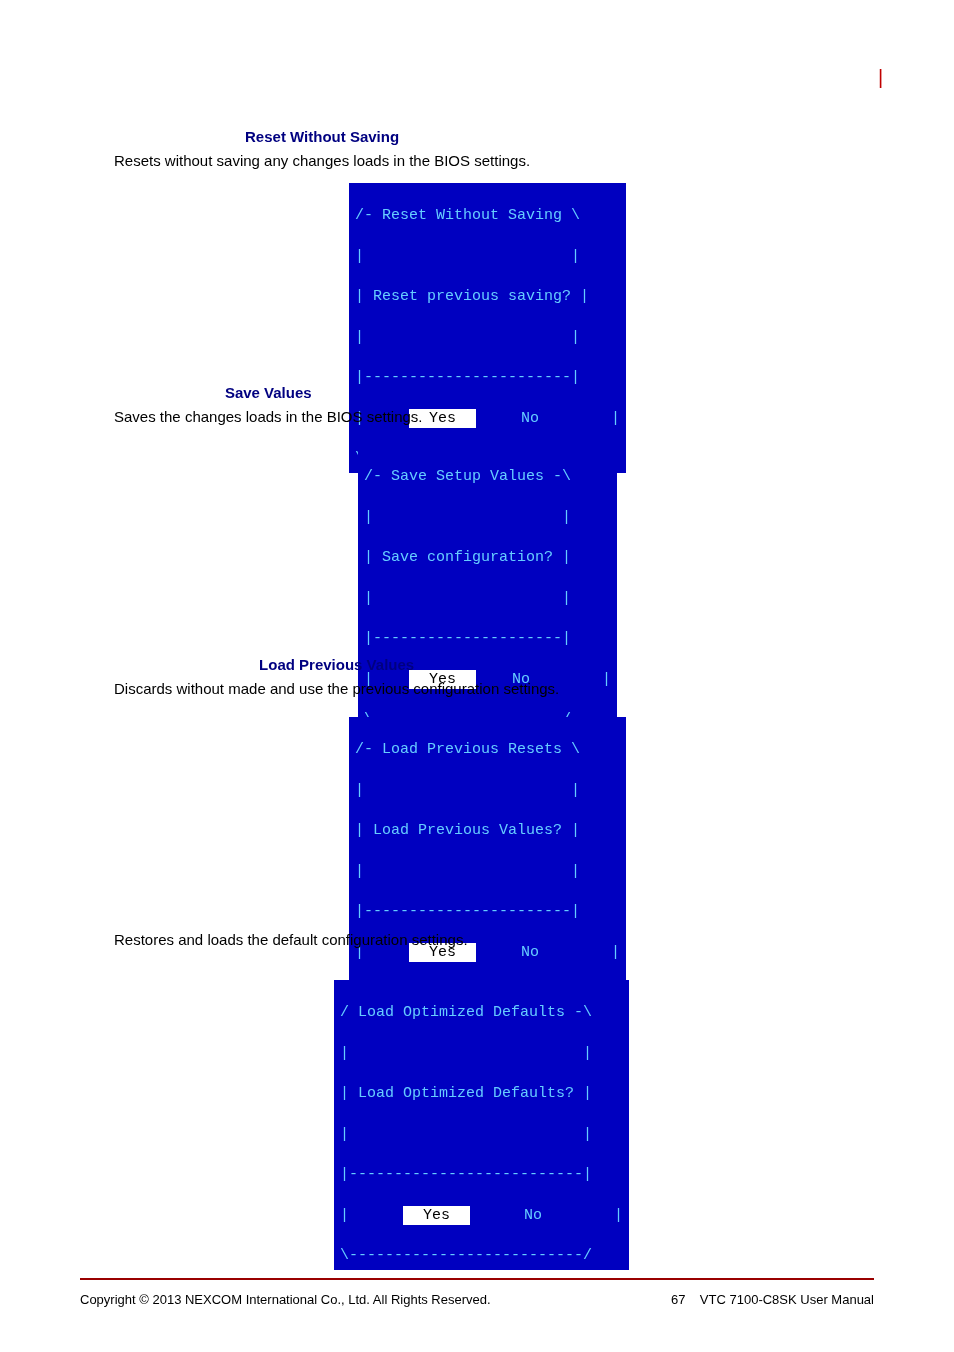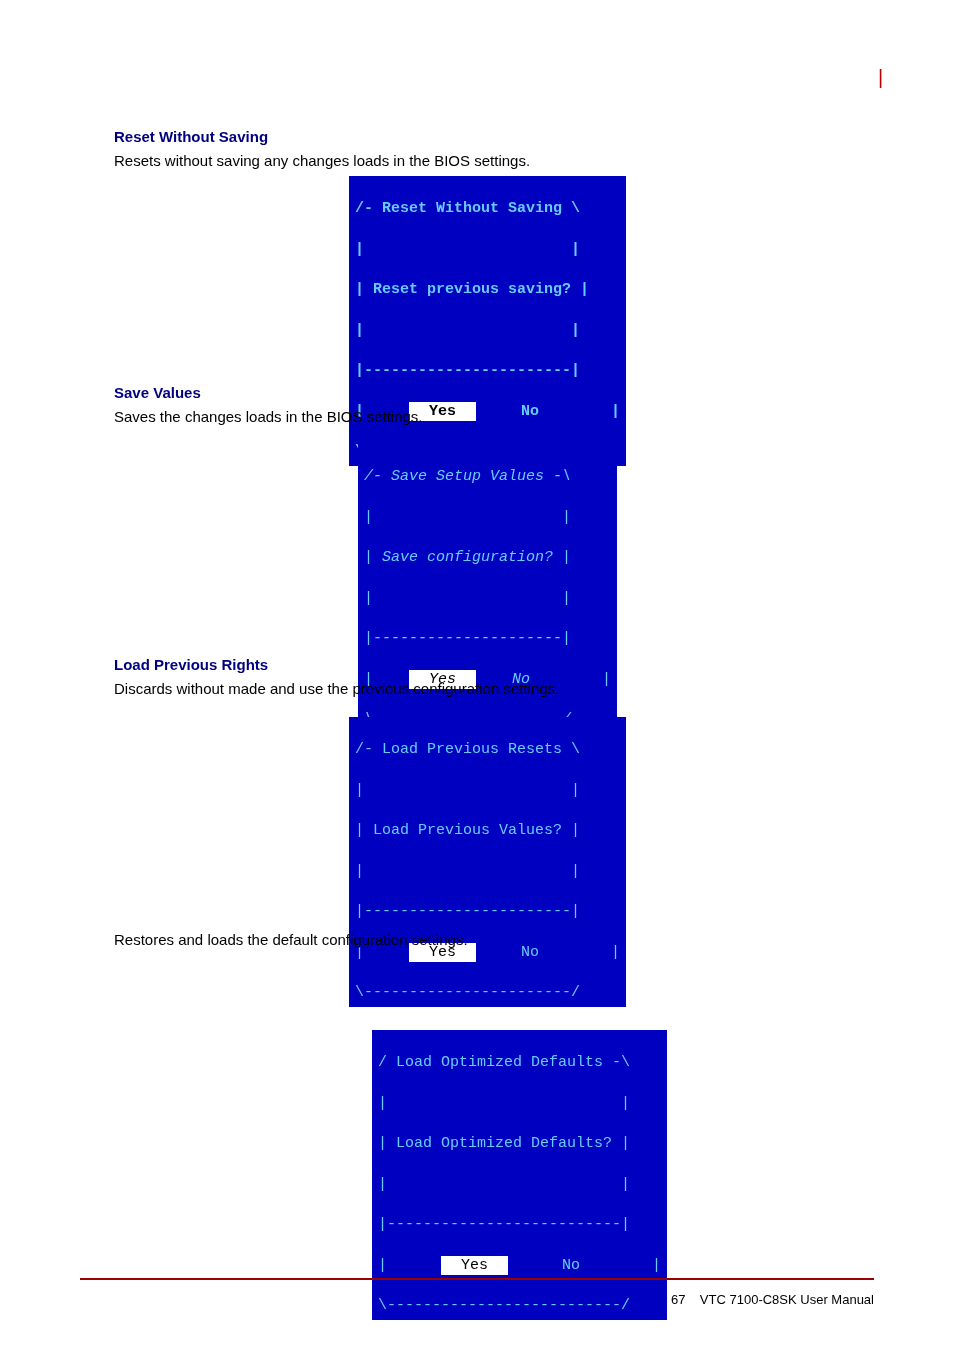--- a/index.html
+++ b/index.html
@@ -18,20 +18,21 @@
   }
   .cursor {
     position: absolute;
     color: #c00000;
     font-size: 20px;
     font-weight: 300;
   }
   .section {
     position: absolute;
     left: 114px;
+    text-align: center;
   }
   .section-title {
     color: #000080;
     font-weight: bold;
     font-size: 15px;
     margin: 0 0 6px 0;
   }
   .section-text {
     color: #000000;
     font-size: 15px;
@@ -80,64 +81,65 @@
 </head>
 <body>
 
 <div class="page">
   <div class="cursor" style="top:66px; left:878px;">|</div>
 
   <div class="section" style="top:128px;">
     <p class="section-title">Reset Without Saving</p>
     <p class="section-text">Resets without saving any changes loads in the BIOS settings.</p>
   </div>
-  <div class="bios-box" style="top:176px; left:349px;font-weight:bold;">
+  <div class="bios-box" style="top:183px; left:349px;">
 <span class="bios-row">/- Reset Without Saving \</span>
 <span class="bios-row">|                       |</span>
 <span class="bios-row">| Reset previous saving? |</span>
 <span class="bios-row">|                       |</span>
 <span class="bios-row">|-----------------------|</span>
 <span class="bios-row yn-line">|     <span class="sel">Yes</span>     <span>No</span>        |</span>
 <span class="bios-row">\-----------------------/</span></div>
 
   <div class="section" style="top:384px;">
     <p class="section-title">Save Values</p>
     <p class="section-text">Saves the changes loads in the BIOS settings.</p>
   </div>
-  <div class="bios-box" style="top:444px; left:358px;font-style:italic;">
+  <div class="bios-box" style="top:444px; left:358px;">
 <span class="bios-row">/- Save Setup Values -\</span>
 <span class="bios-row">|                     |</span>
 <span class="bios-row">| Save configuration? |</span>
 <span class="bios-row">|                     |</span>
 <span class="bios-row">|---------------------|</span>
 <span class="bios-row yn-line">|    <span class="sel">Yes</span>    <span>No</span>        |</span>
 <span class="bios-row">\---------------------/</span></div>
 
   <div class="section" style="top:656px;">
-    <p class="section-title">Load Previous Rights</p>
+    <p class="section-title">Load Previous Values</p>
     <p class="section-text">Discards without made and use the previous configuration settings.</p>
   </div>
   <div class="bios-box" style="top:717px; left:349px;">
 <span class="bios-row">/- Load Previous Resets \</span>
 <span class="bios-row">|                       |</span>
 <span class="bios-row">| Load Previous Values? |</span>
 <span class="bios-row">|                       |</span>
 <span class="bios-row">|-----------------------|</span>
 <span class="bios-row yn-line">|     <span class="sel">Yes</span>     <span>No</span>        |</span>
 <span class="bios-row">\-----------------------/</span></div>
 
   <div class="section" style="top:930px;">
     <p class="section-text">Restores and loads the default configuration settings.</p>
   </div>
-  <div class="bios-box" style="top:1030px; left:334px;margin-left:38px;">
+  <div class="bios-box" style="top:980px; left:334px;">
 <span class="bios-row">/ Load Optimized Defaults -\</span>
 <span class="bios-row">|                          |</span>
 <span class="bios-row">| Load Optimized Defaults? |</span>
 <span class="bios-row">|                          |</span>
 <span class="bios-row">|--------------------------|</span>
 <span class="bios-row yn-line">|      <span class="sel">Yes</span>      <span>No</span>        |</span>
 <span class="bios-row">\--------------------------/</span></div>
 
   <div class="bottom-rule"></div>
   <div class="footer">
+    <span>Copyright © 2013 NEXCOM International Co., Ltd. All Rights Reserved.</span>
     <span class="right"><span>67</span>&nbsp;&nbsp;&nbsp;&nbsp;<span>VTC 7100-C8SK User Manual</span></span>
   </div>
 </div>
 
 </body></html>

